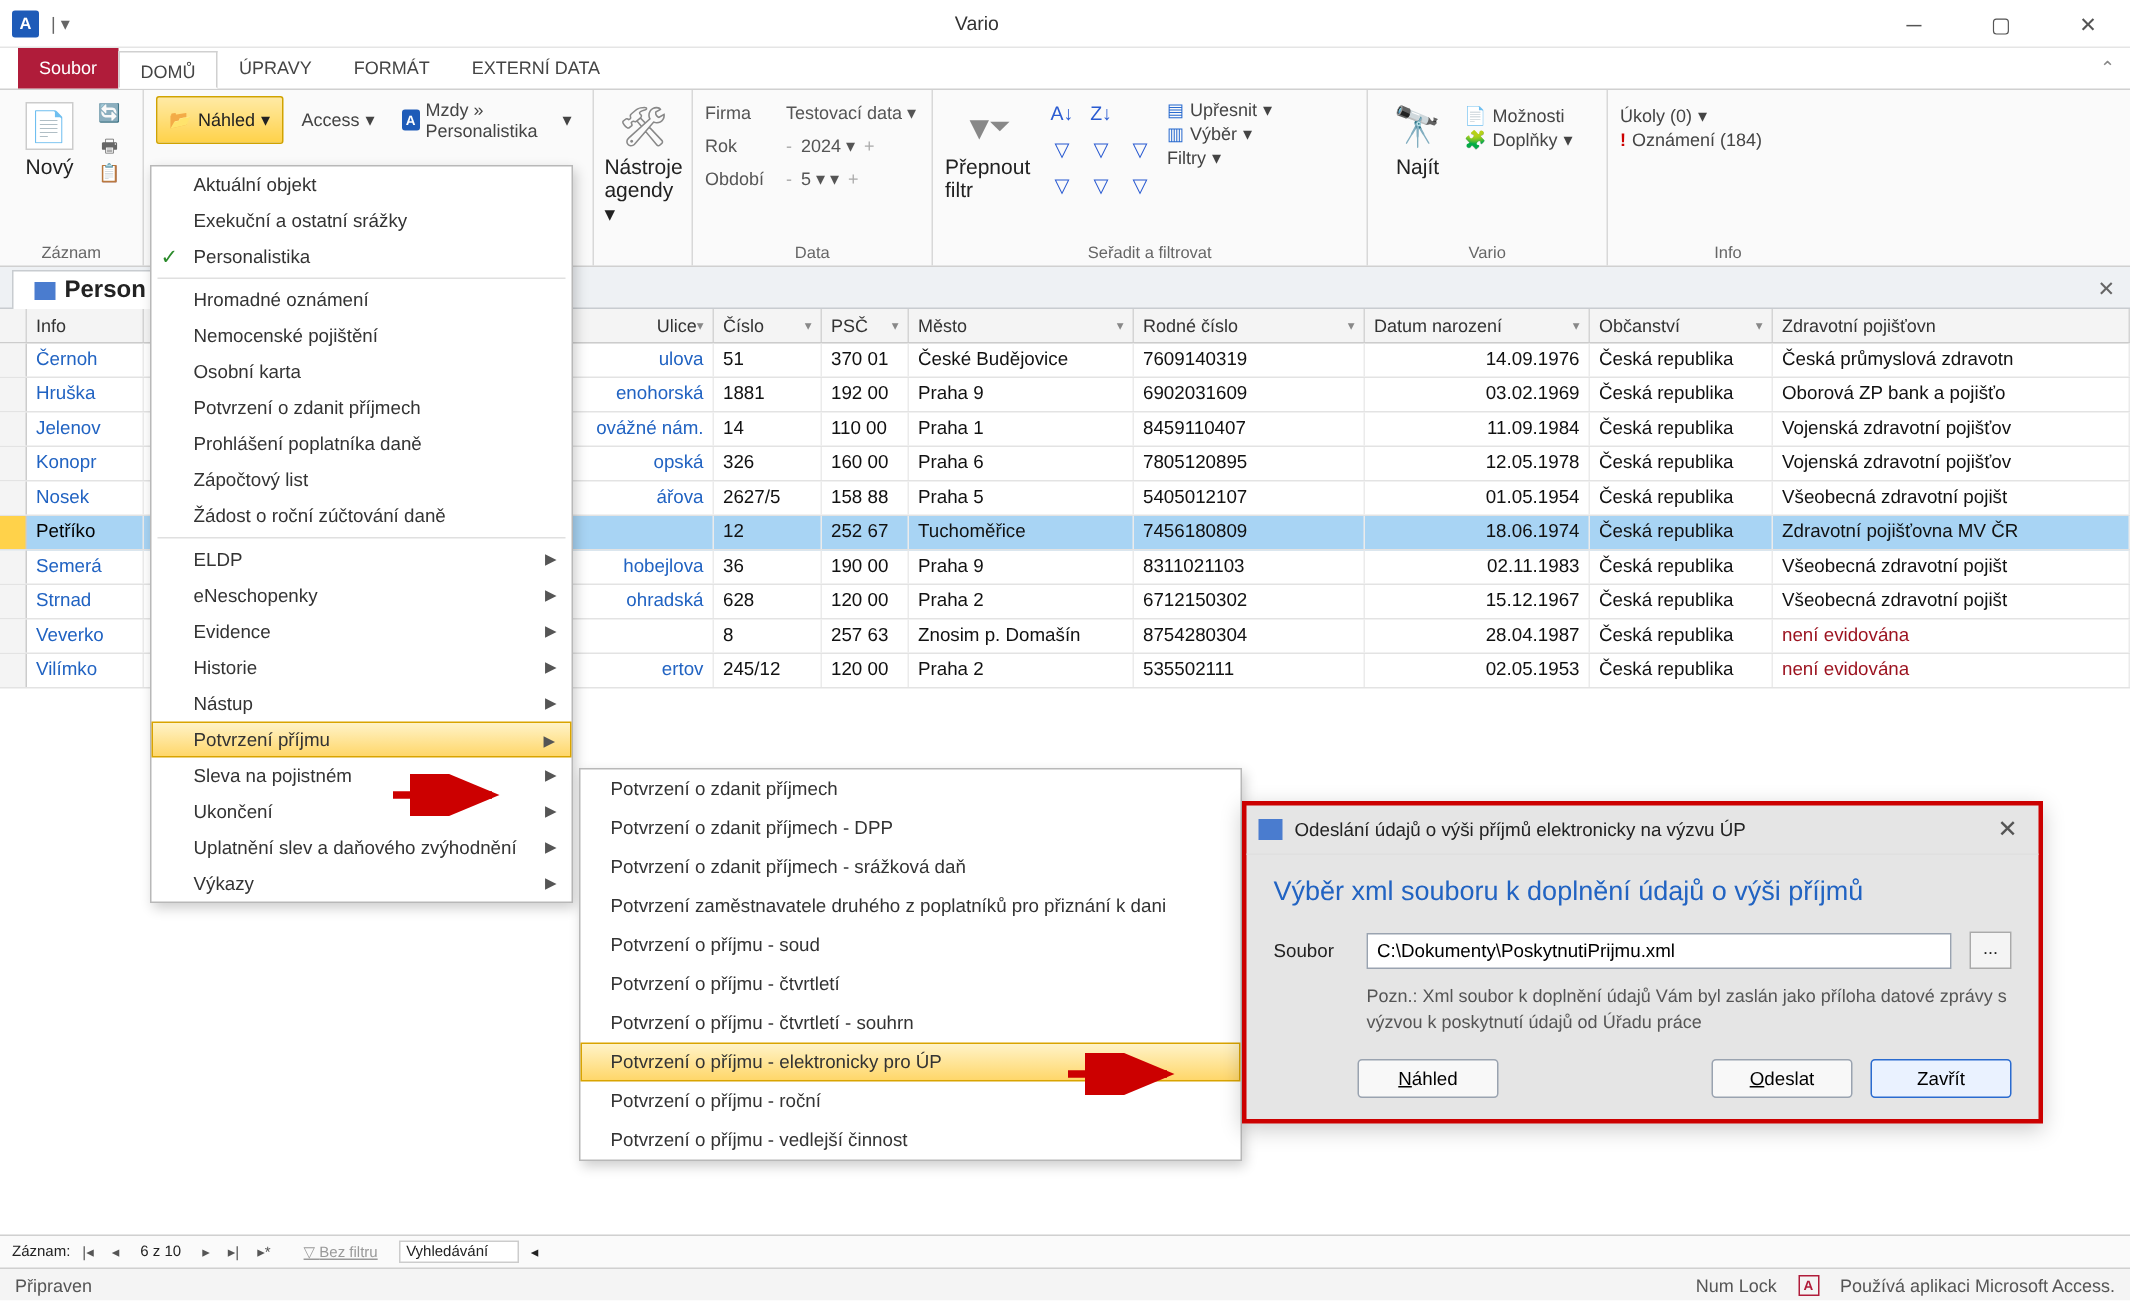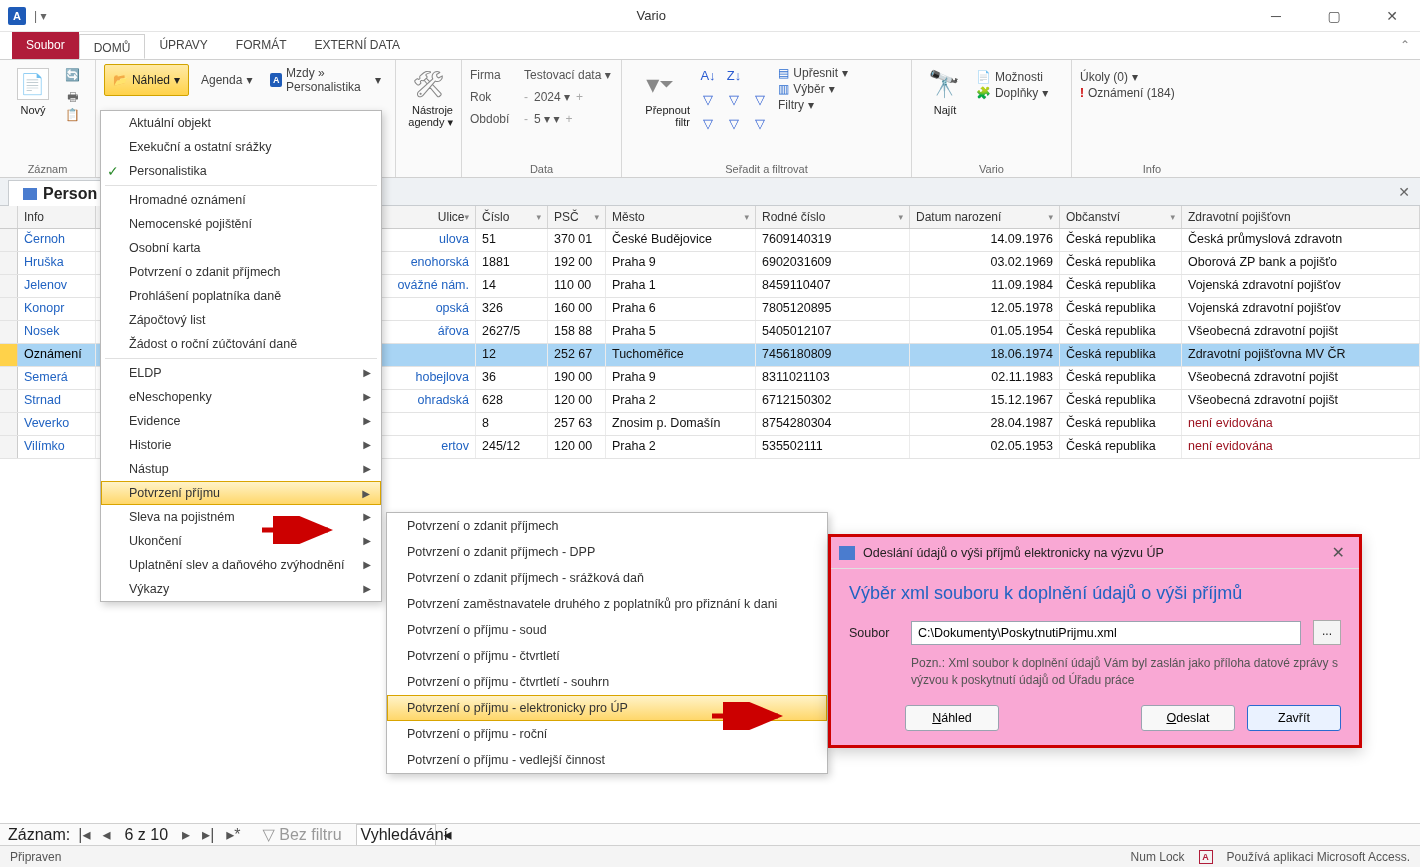--- a/index.html
+++ b/index.html
@@ -21,21 +21,21 @@
 .menu-tabs .caret-right { position: absolute; right: 10px; top: 6px; color: #888; }
 
 
 .ribbon { height: 118px; display: flex; border-bottom: 1px solid #d0d0d0; background: #fafafa; }
 .ribbon-group { border-right: 1px solid #d8d8d8; padding: 4px 8px 2px 8px; display: flex; flex-direction: column; position: relative; }
 .ribbon-group .group-body { flex: 1; display: flex; align-items: flex-start; gap: 6px; }
 .ribbon-group .group-label { text-align: center; font-size: 11px; color: #666; padding-top: 2px; }
 .rbtn-lg { display: flex; flex-direction: column; align-items: center; justify-content: flex-start; gap: 4px; width: 50px; padding-top: 4px; }
 .rbtn-lg .icon { width: 32px; height: 32px; display: flex; align-items: center; justify-content: center; font-size: 20px; color: #555; border: 1px solid #ccc; background: #fff; }
 .rbtn-lg .icon.noborder { border: none; background: transparent; font-size: 26px; color: #888; }
-.rbtn-lg .lbl { font-size: 11px; text-align: right; line-height: 1.1; }
+.rbtn-lg .lbl { font-size: 14px; text-align: left; line-height: 1.1; }
 .vcol { display: flex; flex-direction: column; gap: 4px; padding-top: 4px; }
 .mini-icon { width: 18px; height: 16px; font-size: 12px; color: #666; text-align: center; }
 .yellow-btn { background: linear-gradient(#ffeaa5, #ffd24a); border: 1px solid #d1a300; padding: 2px 8px; border-radius: 2px; font-size: 12px; display: inline-flex; align-items: center; gap: 4px; }
 .lite-btn { padding: 2px 6px; font-size: 12px; color: #444; display: inline-flex; align-items: center; gap: 4px; }
 .data-row { display: flex; align-items: center; gap: 6px; font-size: 12px; color: #555; height: 22px; }
 .data-row .label { width: 48px; }
 .data-row .val { width: 120px; }
 .icon-grid { display: grid; grid-template-columns: repeat(3, 24px); grid-template-rows: repeat(3, 22px); gap: 2px; }
 .icon-grid span { display: flex; align-items: center; justify-content: center; color: #2a5bd1; font-size: 13px; }
 .filter-col { display: flex; flex-direction: column; gap: 2px; padding-top: 2px; }
@@ -80,40 +80,40 @@
 .menu1 .check { position: absolute; left: -26px; top: 50%; color: #2a8a2a; font-size: 14px; transform: translateY(-50%); }
 .menu2 { left: 386px; top: 512px; width: 442px; }
 .menu2 .mi { padding: 6px 20px; }
 .menu2 .mi.hl { padding: 5px 19px; }
 
 
 .arrow { position: absolute; z-index: 60; }
 .arrow svg { display: block; }
 
 
-.dialog-wrap { position: absolute; left: 828px; top: 534px; width: 534px; border: 3px solid #c00; z-index: 70; background: #f9a8d4; box-shadow: 0 4px 14px rgba(0,0,0,0.2); }
+.dialog-wrap { position: absolute; left: 828px; top: 534px; width: 534px; border: 3px solid #c00; z-index: 70; background: #e5e5e5; box-shadow: 0 4px 14px rgba(0,0,0,0.2); }
 .dialog-title { display: flex; align-items: center; gap: 8px; padding: 6px 8px; font-size: 12.5px; border-bottom: 1px solid #e0e0e0; }
 .dialog-title .dicon { width: 16px; height: 14px; background: #4a7ccf; display: inline-block; }
 .dialog-title .x { margin-left: auto; font-size: 16px; color: #555; padding: 0 6px; }
 .dialog-body { padding: 14px 18px; }
 .dialog-body h2 { color: #2163c2; font-size: 18px; font-weight: normal; margin-bottom: 16px; }
 .frow { display: flex; align-items: center; gap: 12px; margin-bottom: 10px; }
 .frow label { font-size: 12.5px; width: 50px; }
 .frow input { flex: 1; border: 1px solid #9aa3b0; padding: 4px 6px; font-size: 12.5px; }
 .frow .browse { width: 28px; height: 25px; border: 1px solid #aaa; background: #f4f4f4; text-align: center; line-height: 20px; }
 .note { font-size: 12px; color: #555; margin: 10px 0 16px 62px; line-height: 1.4; }
 .dbtns { display: flex; gap: 70px; justify-content: flex-start; padding-left: 56px; }
 .dbtns button { padding: 5px 0; width: 94px; font-size: 12.5px; border: 1px solid #9aa3b0; background: #f8f8f8; border-radius: 3px; }
 .dbtns button.primary { border: 1px solid #2a6bcf; background: #eaf2ff; }
 .dbtns .right { display: flex; gap: 12px; margin-left: auto; }
 
 
-.recnav { position: absolute; bottom: 22px; left: 0; right: 0; height: 22px; border-top: 1px solid #d0d0d0; display: flex; align-items: center; gap: 4px; padding: 0 8px; font-size: 16px; background: #fafafa; }
+.recnav { position: absolute; bottom: 22px; left: 0; right: 0; height: 22px; border-top: 1px solid #d0d0d0; display: flex; align-items: center; gap: 4px; padding: 0 8px; font-size: 10px; background: #fafafa; }
 .recnav .navbtn { padding: 0 4px; color: #555; }
-.recnav .filter-off { color: #999; margin-left: 14px; }
+.recnav .filter-off { color: #999; margin-left: 14px; text-decoration: underline; }
 .recnav .search { border: 1px solid #ccc; padding: 1px 4px; margin-left: 10px; width: 80px; background: #fff; }
 .status { position: absolute; bottom: 0; left: 0; right: 0; height: 22px; border-top: 1px solid #d0d0d0; display: flex; align-items: center; padding: 0 10px; font-size: 12px; color: #555; background: #f4f4f4; }
 .status .right { margin-left: auto; display: flex; gap: 14px; align-items: center; }
 .sm-a { width: 14px; height: 14px; border: 1px solid #b01c3a; color: #b01c3a; font-size: 9px; font-weight: bold; display: inline-flex; align-items: center; justify-content: center; }
 </style>
 </head>
 <body>
 
 <div class="titlebar">
   <span class="app-icon">A</span>
@@ -149,21 +149,21 @@
         <span class="mini-icon">📋</span>
       </div>
     </div>
     <div class="group-label">Záznam</div>
   </div>
 
   <div class="ribbon-group" style="width:300px">
     <div class="group-body" style="flex-direction:column; gap:6px; width:100%;">
       <div style="display:flex; gap:6px;">
         <span class="yellow-btn"><span style="color:#c08000">📂</span><span>Náhled</span> ▾</span>
-        <span class="lite-btn"><span>Agenda</span> ▾</span>
+        <span class="lite-btn"><span>Access</span> ▾</span>
         <span class="lite-btn"><span style="width:16px;height:14px;background:#1e5bb8;color:#fff;display:inline-flex;align-items:center;justify-content:center;font-size:9px;font-weight:bold;border-radius:2px">A</span><span>Mzdy » Personalistika</span> ▾</span>
       </div>
     </div>
     <div class="group-label">&nbsp;</div>
   </div>
 
   <div class="ribbon-group" style="width:66px">
     <div class="group-body">
       <div class="rbtn-lg">
         <span class="icon noborder">🛠</span>
@@ -354,21 +354,21 @@
         <div class="c col-num dark">2627/5</div>
         <div class="c col-psc dark">158 88</div>
         <div class="c col-city dark">Praha 5</div>
         <div class="c col-rc dark">5405012107</div>
         <div class="c col-dob dark">01.05.1954</div>
         <div class="c col-obc dark">Česká republika</div>
         <div class="c col-zdr dark">Všeobecná zdravotní pojišt</div>
       </div>
       <div class="grid-row sel">
         <div class="c rowmark col-mark"></div>
-        <div class="c col-name">Oznámení</div>
+        <div class="c col-name">Petříko</div>
         <div class="c col-street" style="text-align:right"></div>
         <div class="c col-num dark">12</div>
         <div class="c col-psc dark">252 67</div>
         <div class="c col-city dark">Tuchoměřice</div>
         <div class="c col-rc dark">7456180809</div>
         <div class="c col-dob dark">18.06.1974</div>
         <div class="c col-obc dark">Česká republika</div>
         <div class="c col-zdr dark">Zdravotní pojišťovna MV ČR</div>
       </div>
       <div class="grid-row">

